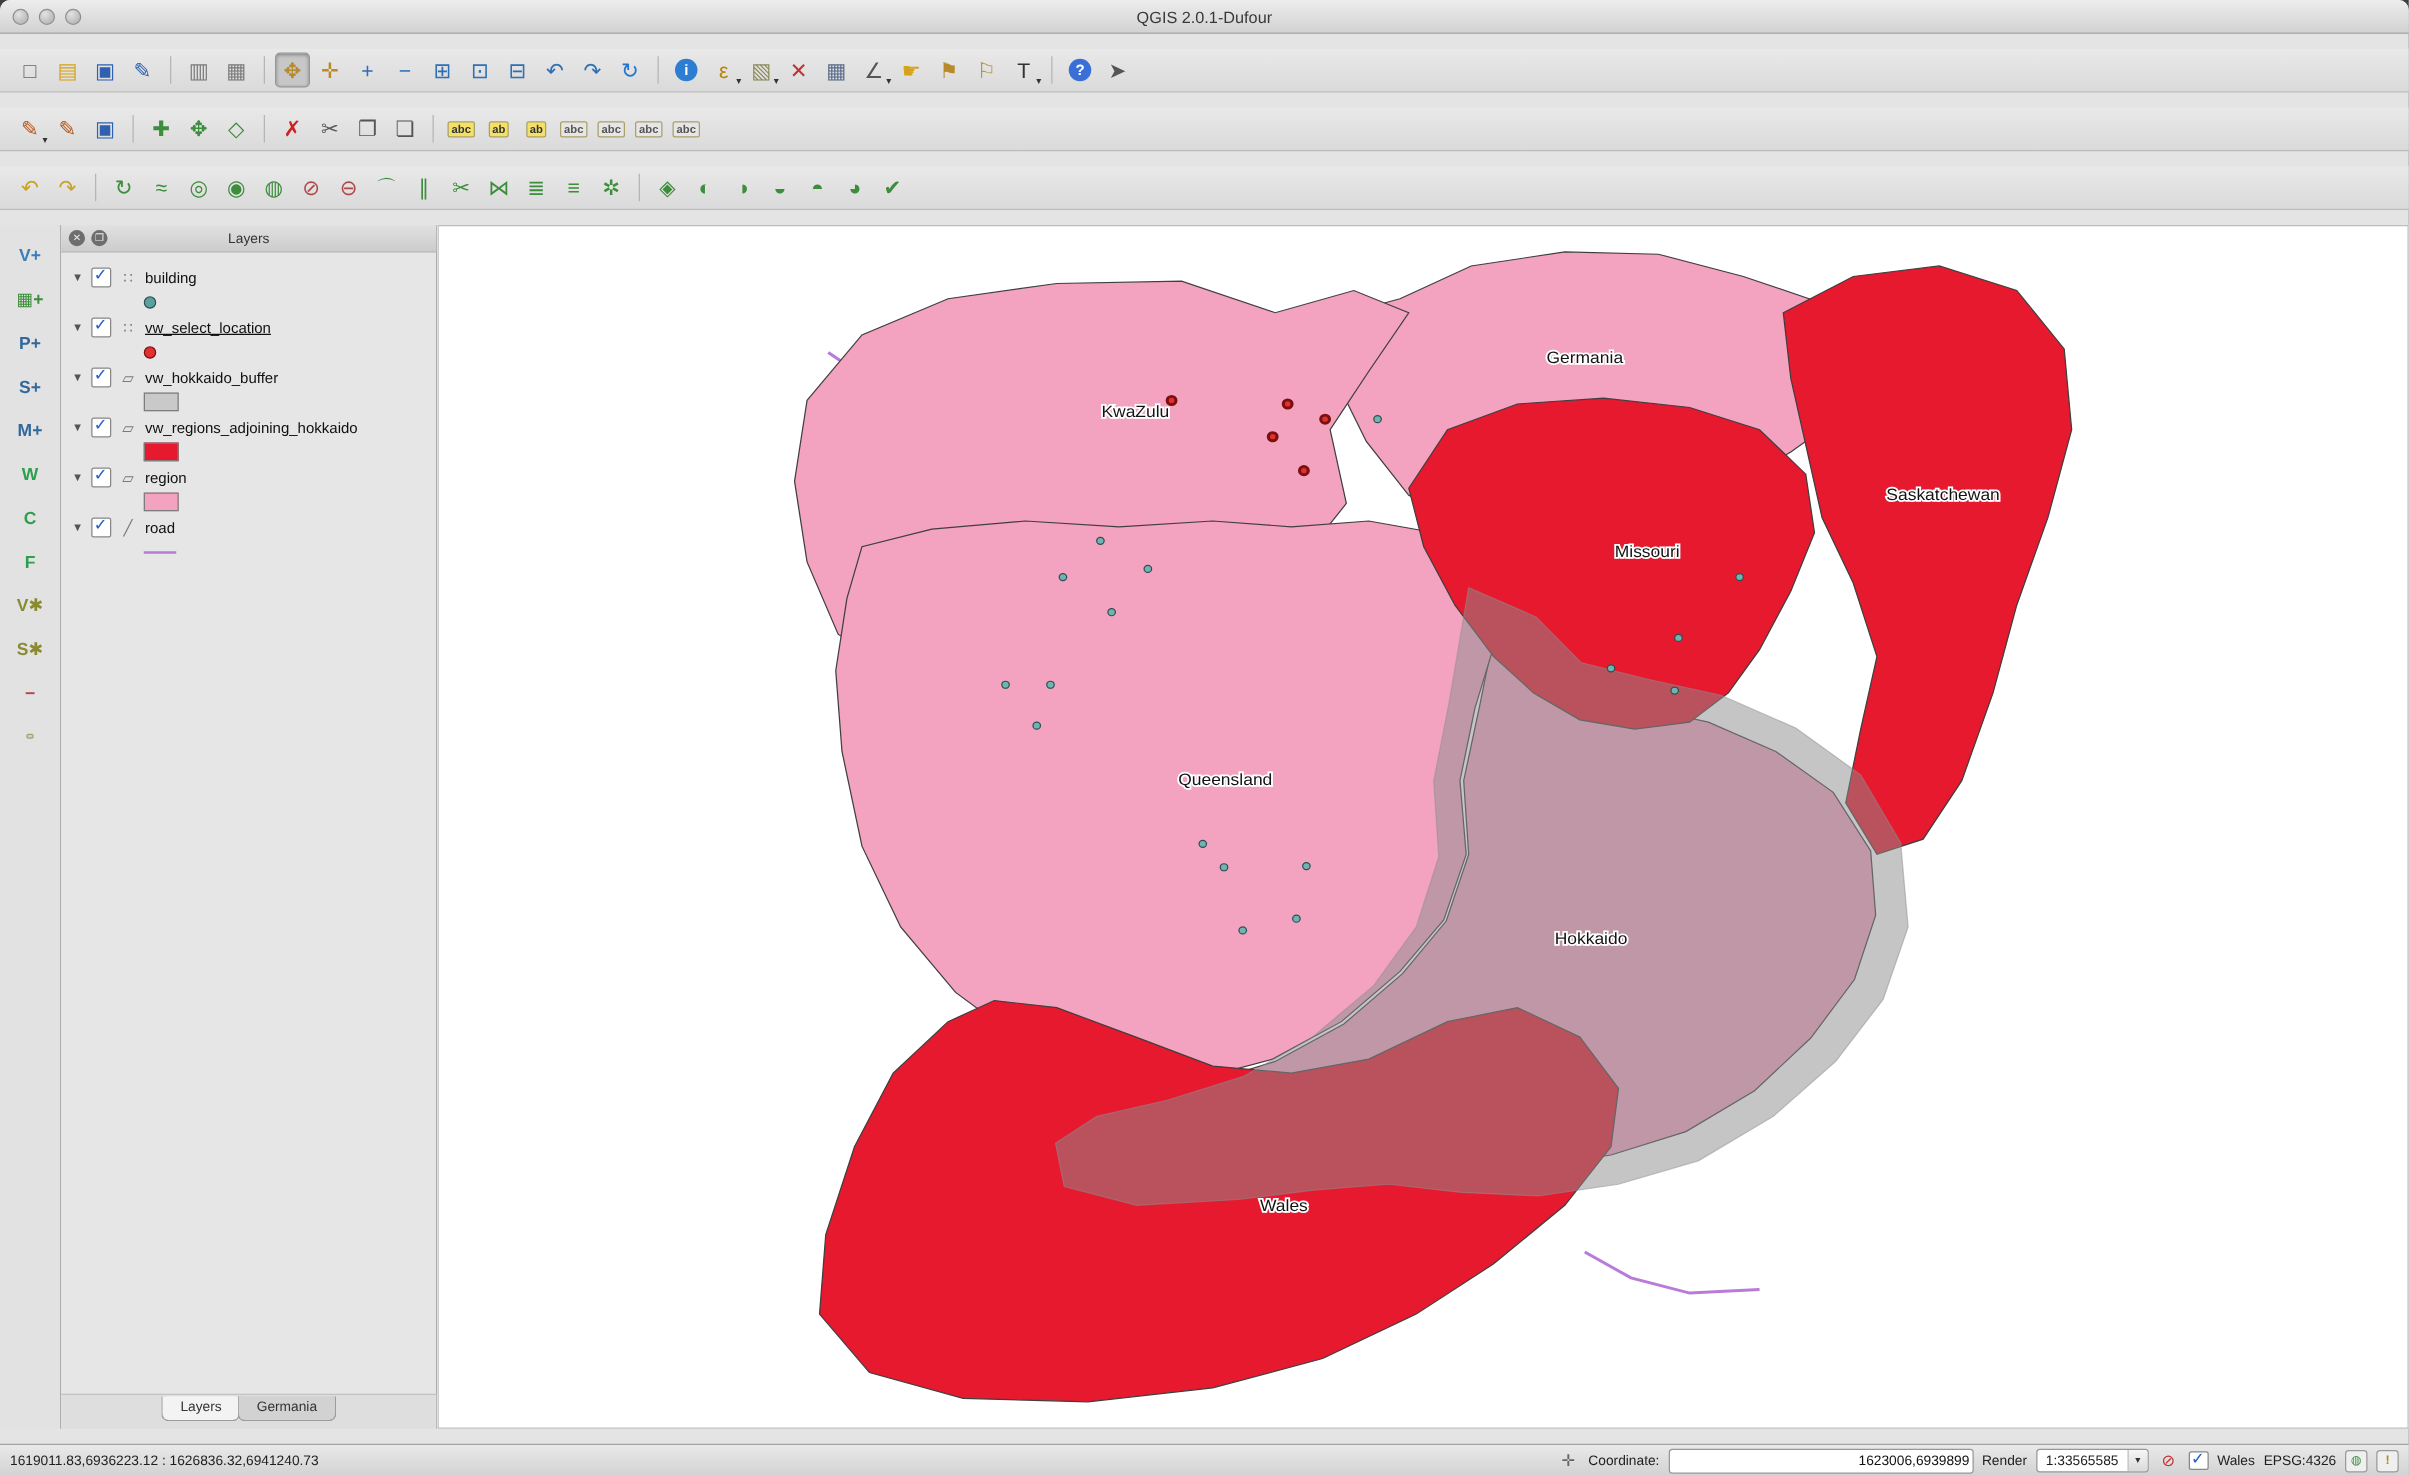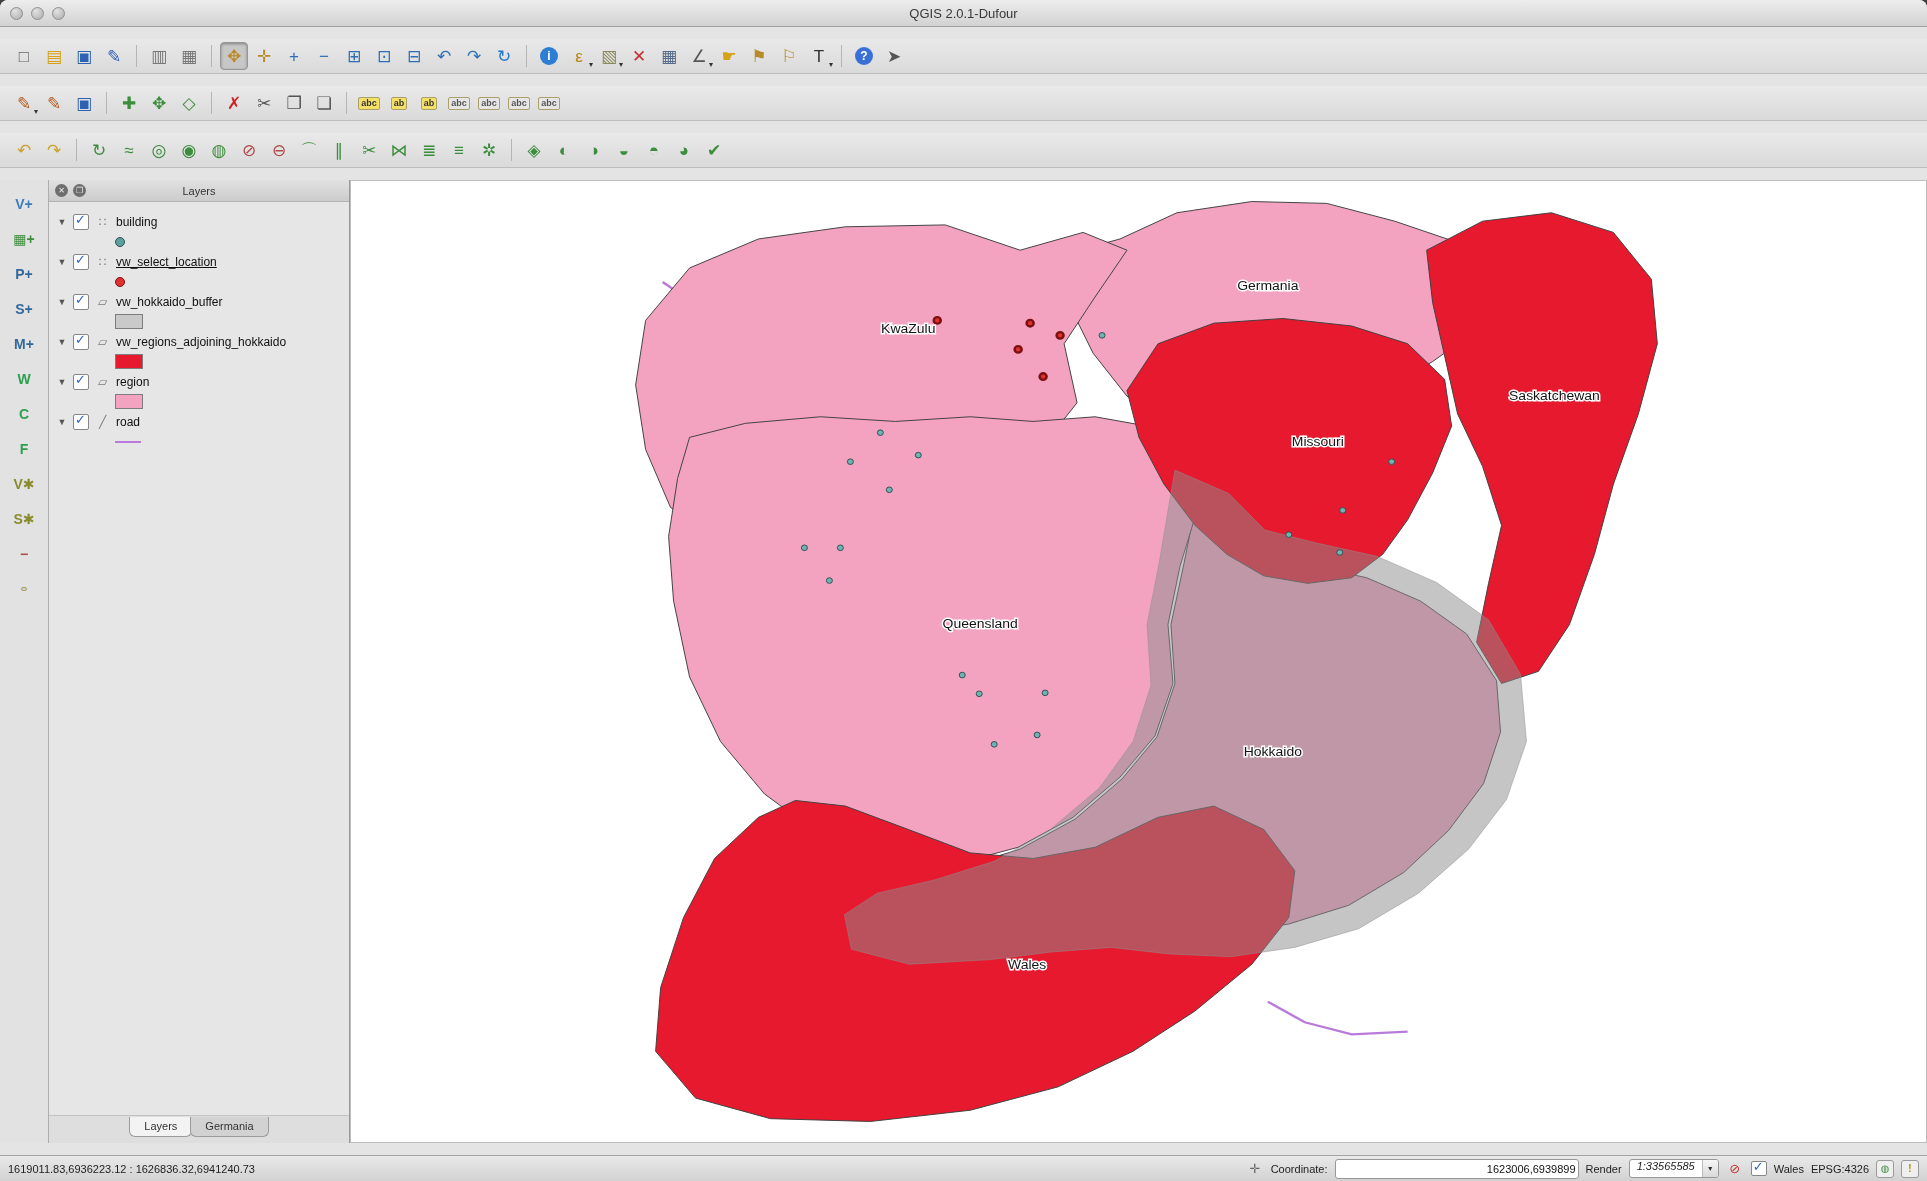--- a/index.html
+++ b/index.html
@@ -73,21 +73,21 @@
   .maplabel{font-family:"Liberation Sans","DejaVu Sans",sans-serif;font-size:14px;fill:#131313;
     stroke:#ffffff;stroke-width:3px;paint-order:stroke;text-anchor:middle;}
 
   
   .statusbar{height:25px;flex:0 0 25px;background:linear-gradient(#e9e9e9,#d2d2d2);
     border-top:1px solid #a3a3a3;display:flex;align-items:center;font-size:11px;color:#1e1e1e;
     padding:0 8px;gap:7px;}
   .spacer{flex:1;}
   .coord-input{width:238px;height:16px;border:1px solid #979797;border-radius:3px;font-size:11px;
     text-align:right;font-family:inherit;background:#fff;color:#111;}
-  .scale-combo{display:flex;align-items:flex-start;border:1px solid #979797;background:#fff;height:17px;border-radius:3px;overflow:hidden;font-style:italic;}
+  .scale-combo{display:flex;align-items:center;border:1px solid #979797;background:#fff;height:17px;border-radius:3px;overflow:hidden;}
   .scale-combo .val{padding:0 7px;font-size:11px;}
   .scale-combo .arr{width:15px;align-self:stretch;border-left:1px solid #bbb;display:flex;align-items:center;
     justify-content:center;font-size:7px;background:linear-gradient(#f7f7f7,#d9d9d9);color:#333;}
   .sb-icon{width:18px;height:18px;display:flex;align-items:center;justify-content:center;font-size:13px;}
   .sb-chip{width:16px;height:16px;border:1px solid #9a9a9a;border-radius:3px;background:#efefef;
     display:flex;align-items:center;justify-content:center;font-size:10px;font-weight:bold;}
 </style>
 </head>
 <body>
 

